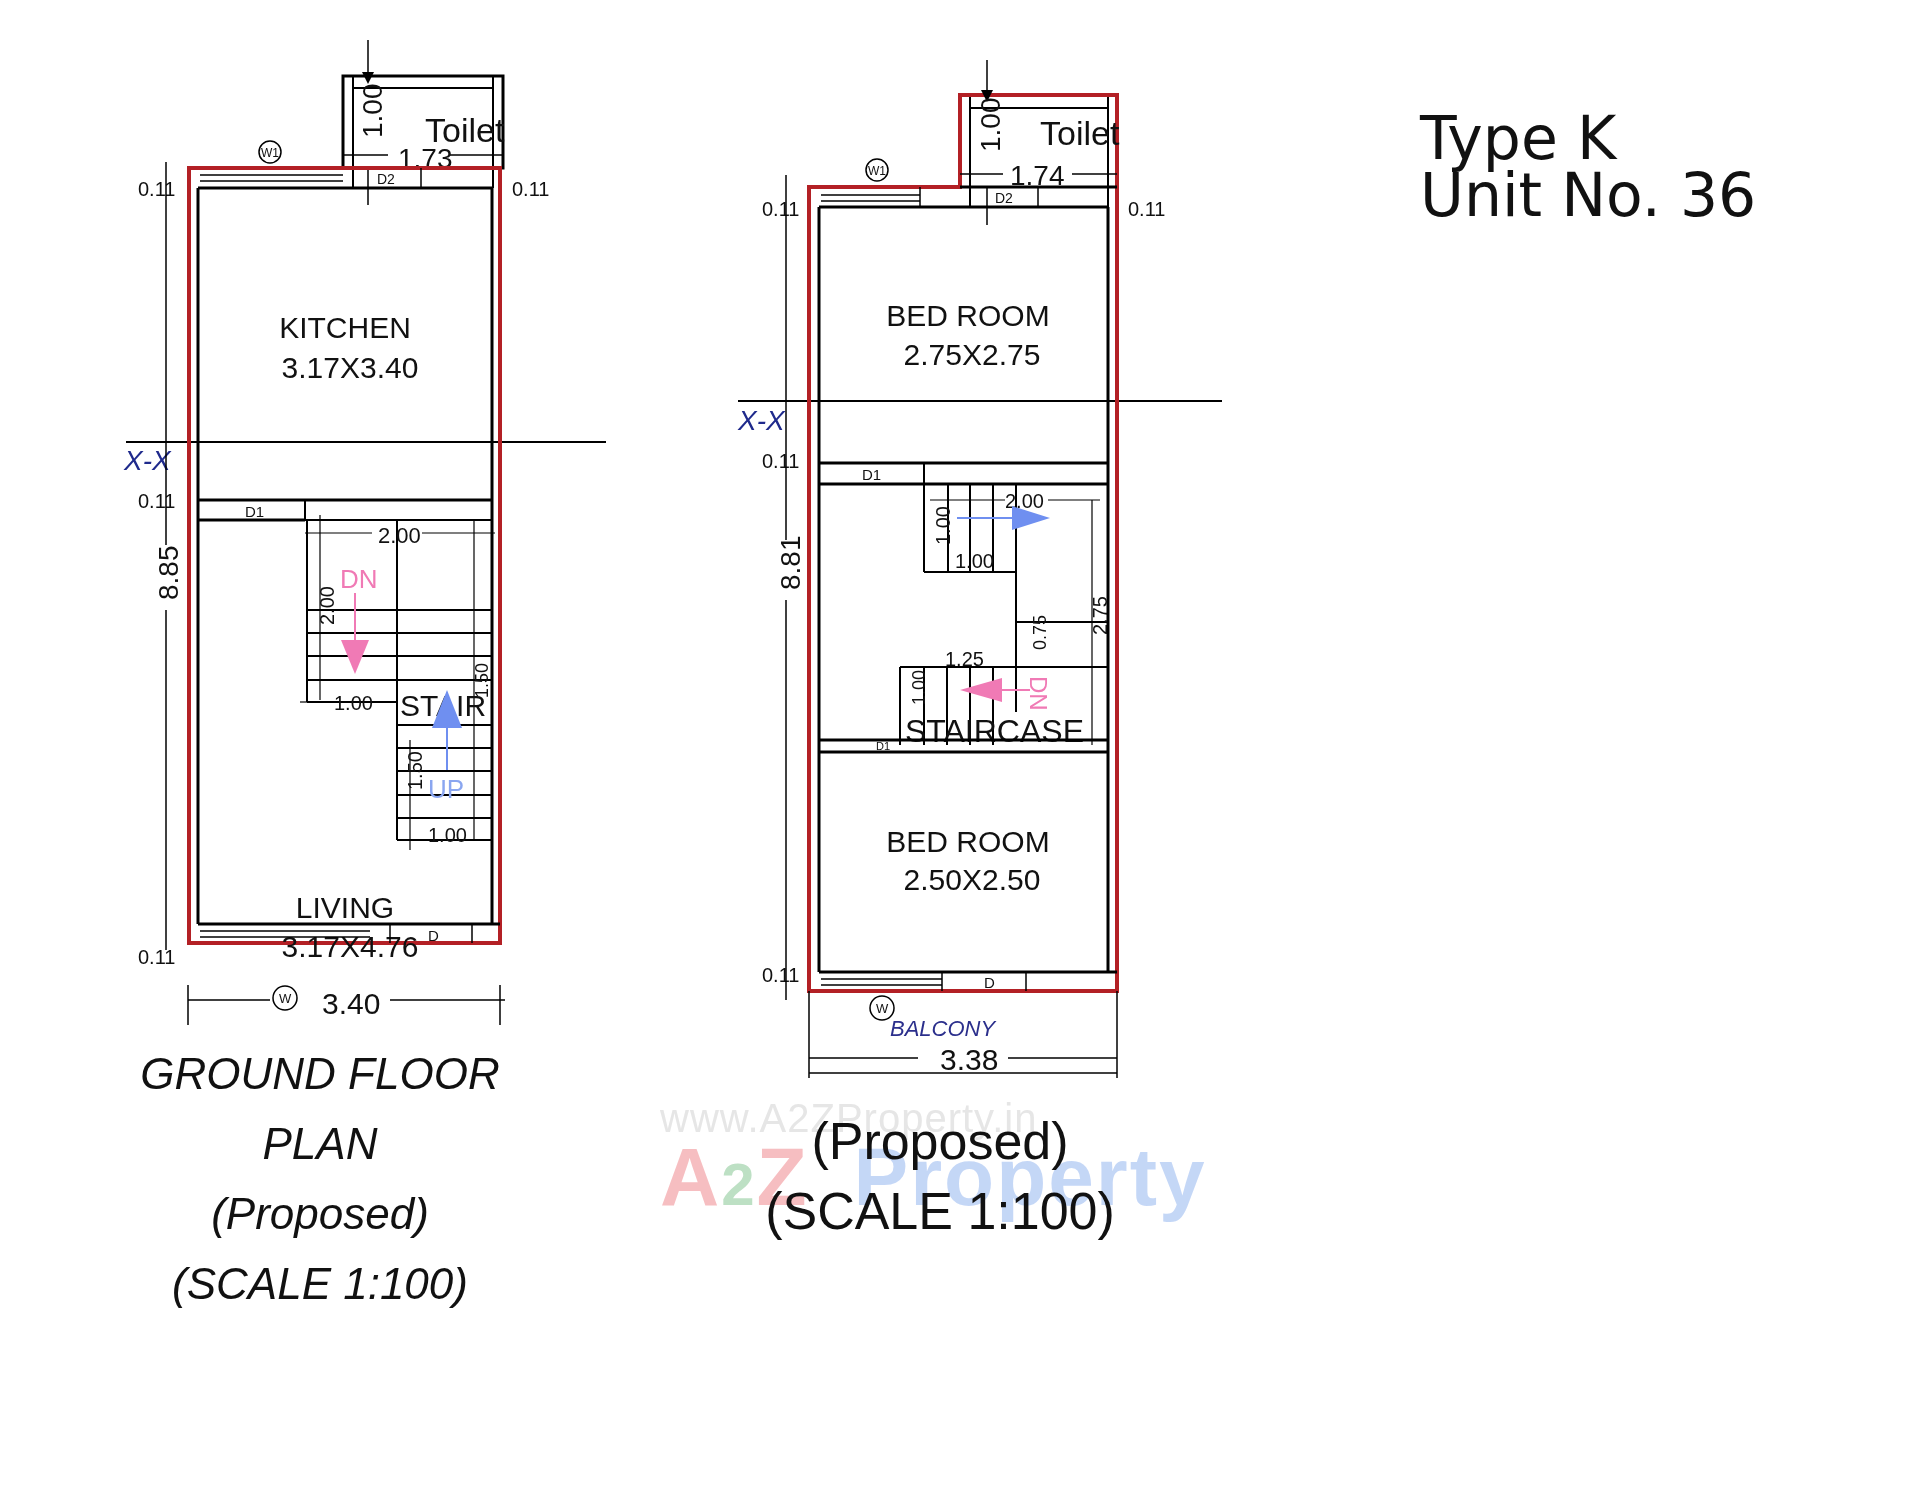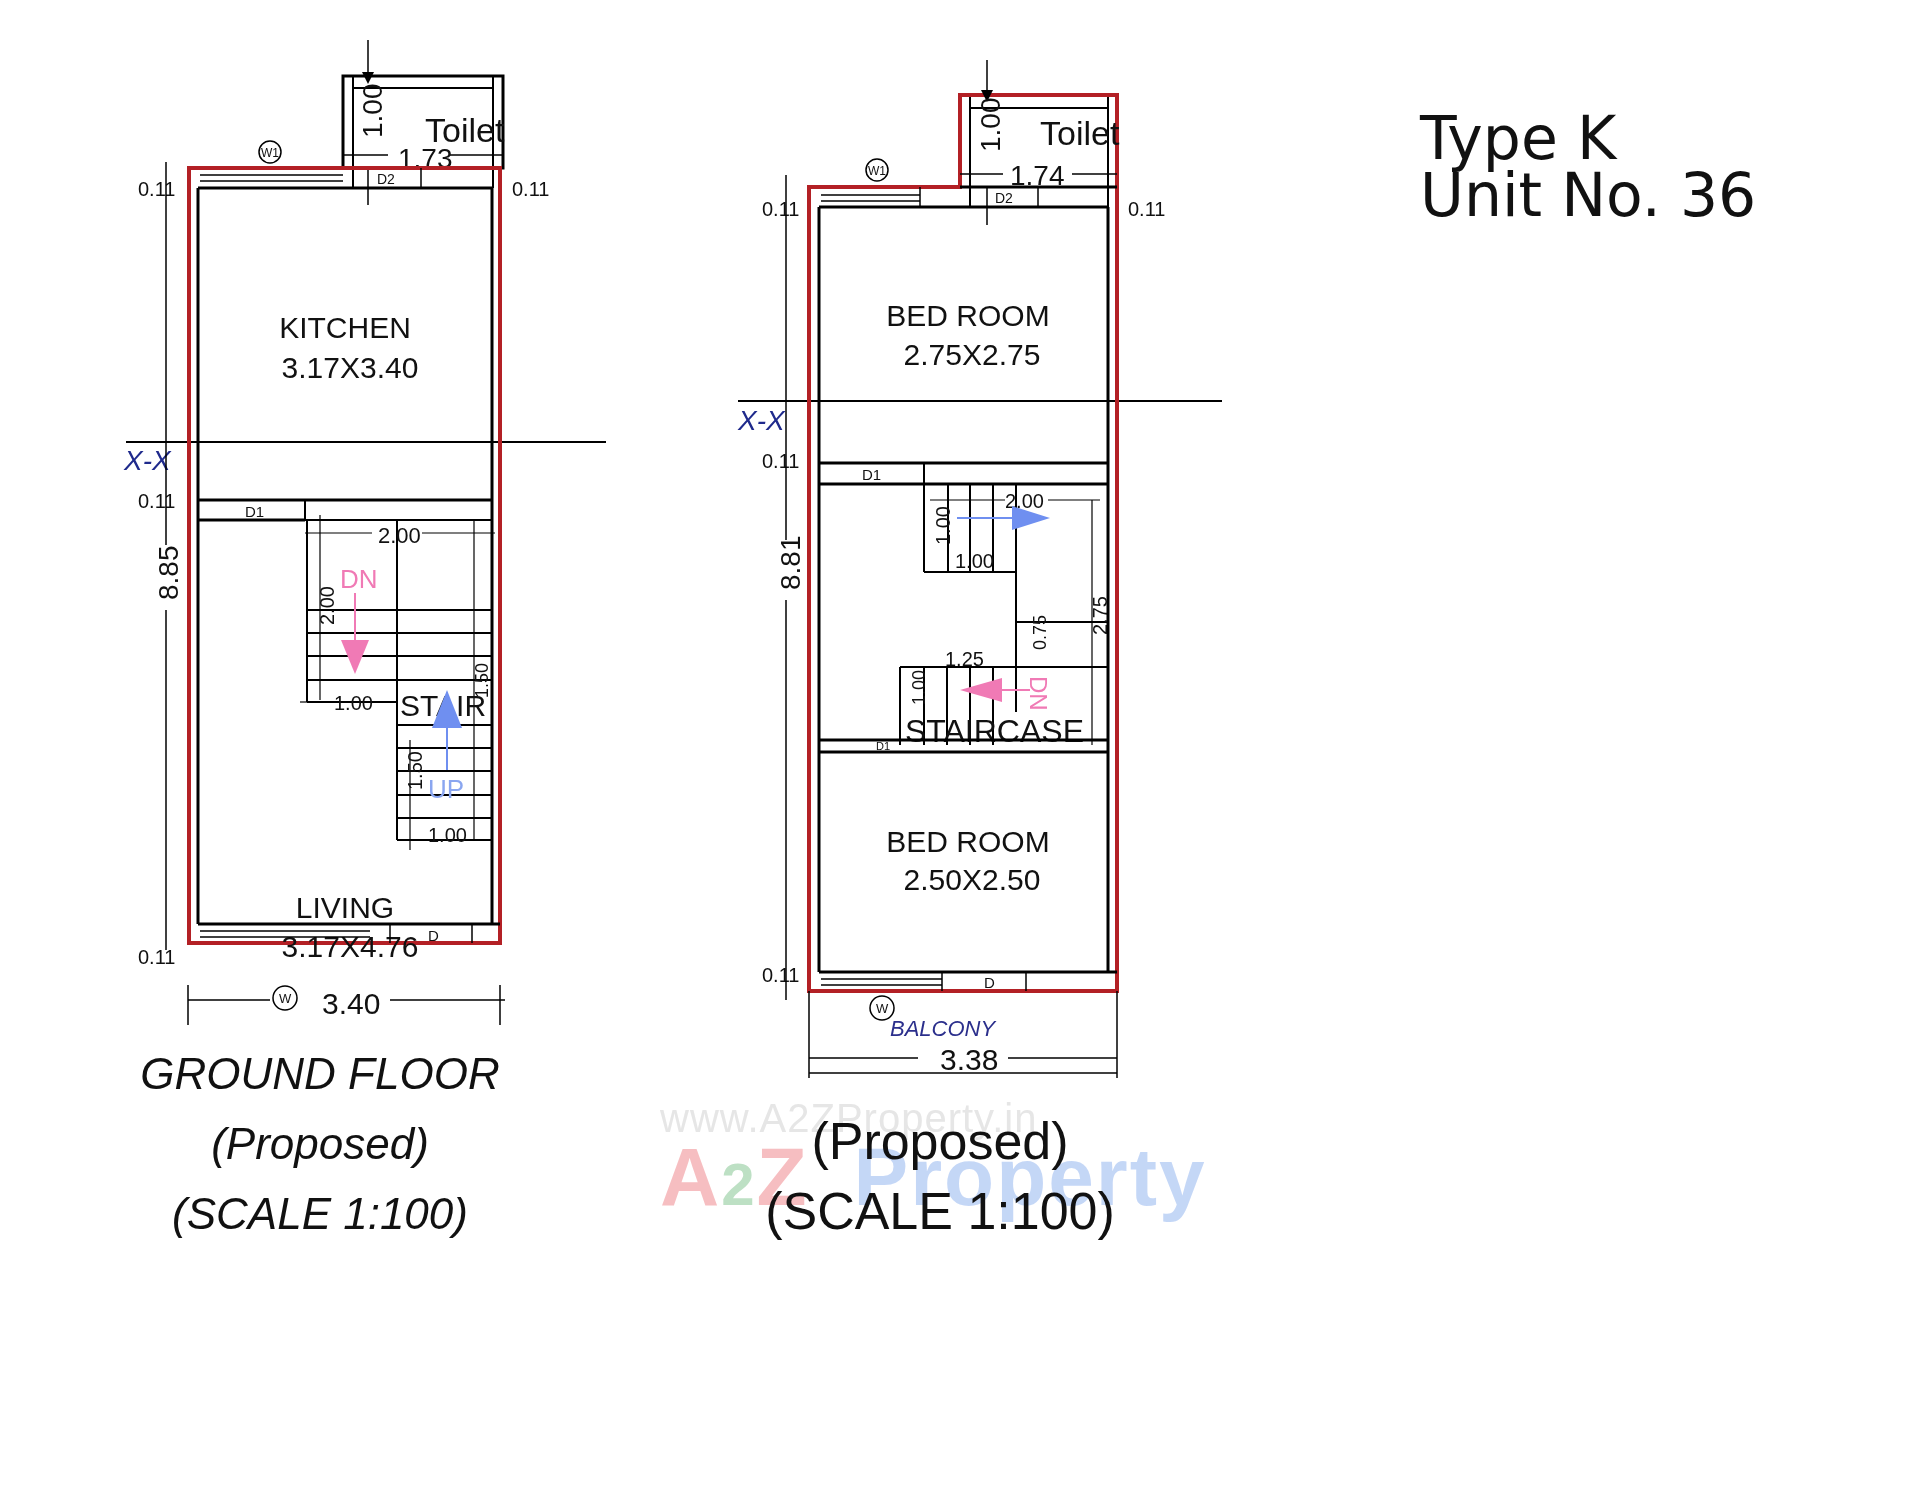--- a/index.html
+++ b/index.html
@@ -238,19 +238,20 @@
 </svg>
 
 <div class="wm1">www.A2ZProperty.in</div>
 <div class="wm2">
   <span style="color:#e8474f">A</span><span style="color:#46a85a;font-size:60px">2</span><span style="color:#e8474f">Z</span>
   <span style="color:#5a8ee8;margin-left:20px">Property</span>
 </div>
 
 <div class="title" style="left:110px;top:1052px;width:420px;font-size:44px;font-style:italic;">
   <div style="height:70px;">GROUND FLOOR</div>
+  <div style="height:70px;">PLAN</div>
   <div style="height:70px;">(Proposed)</div>
   <div style="height:70px;">(SCALE 1:100)</div>
 </div>
 <div class="title" style="left:700px;top:1115px;width:480px;font-size:52px;">
   <div style="height:70px;">(Proposed)</div>
   <div style="height:70px;">(SCALE 1:100)</div>
 </div>
 
 </body></html>

